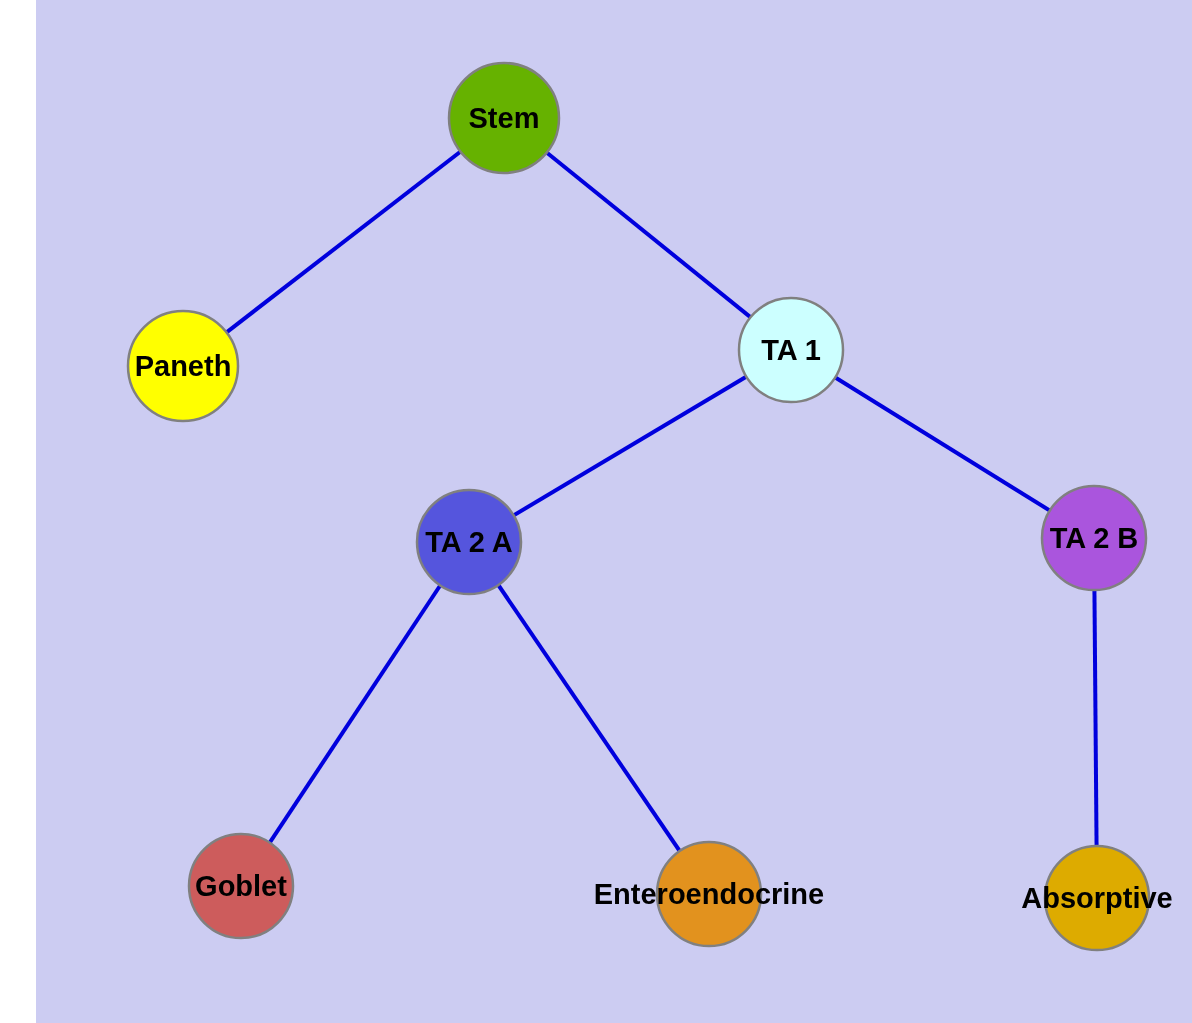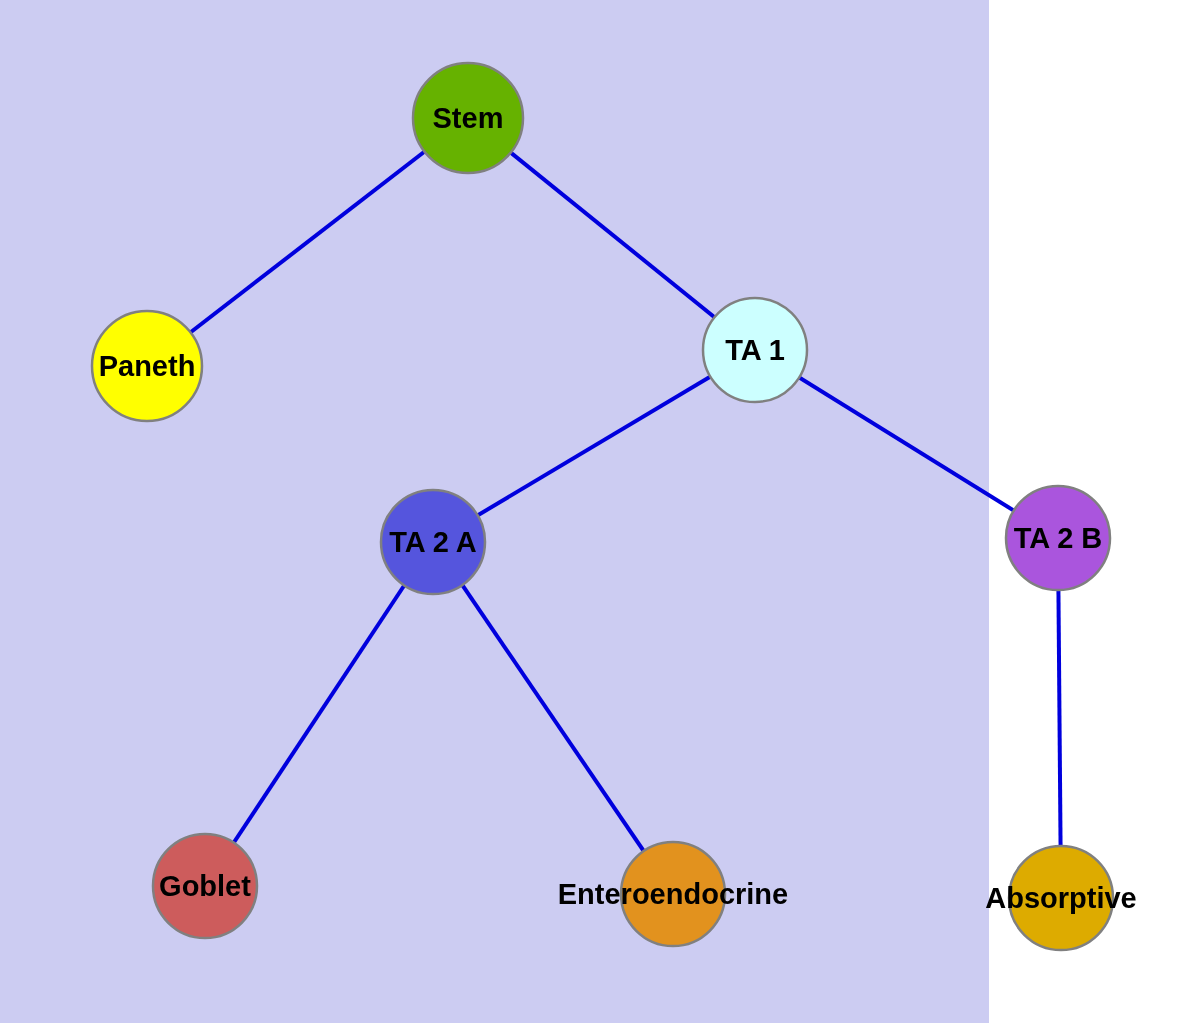--- a/index.html
+++ b/index.html
@@ -5,22 +5,23 @@
   html, body {
     margin: 0;
     padding: 0;
     width: 1192px;
     height: 1023px;
     overflow: hidden;
     font-family: "Liberation Sans", sans-serif;
   }
   #stage {
     position: relative;
-    width: 989px;
+    width: 1156px;
     height: 1023px;
+    margin-left: 36px;
   }
   svg {
     display: block;
   }
   .edge {
     stroke-width: 4;
     fill: none;
   }
   .node-circle {
     stroke-width: 2.5;

